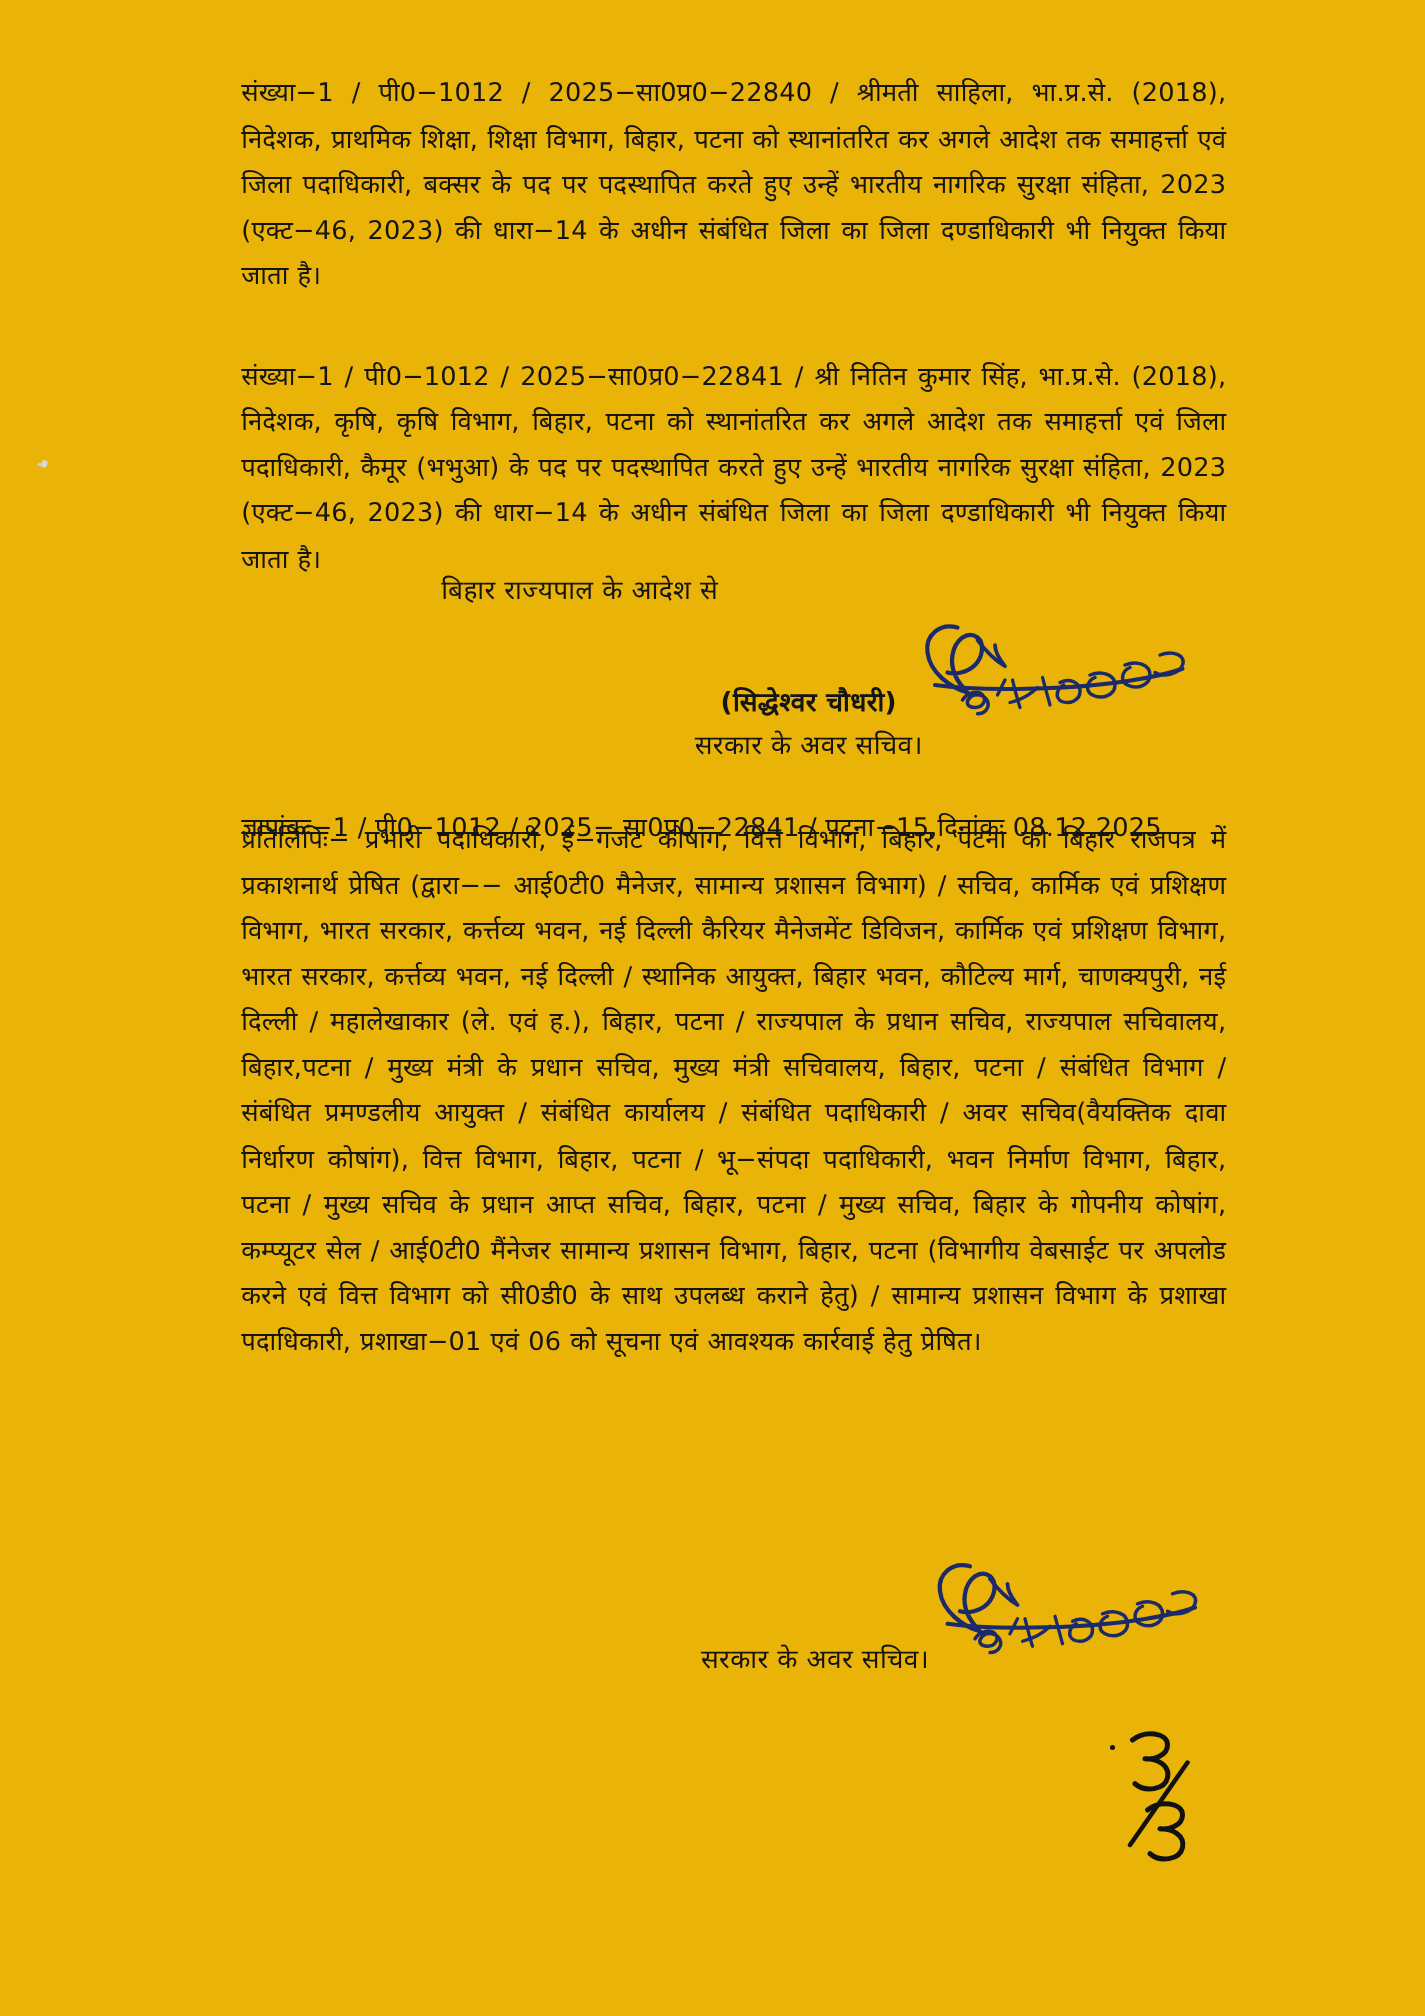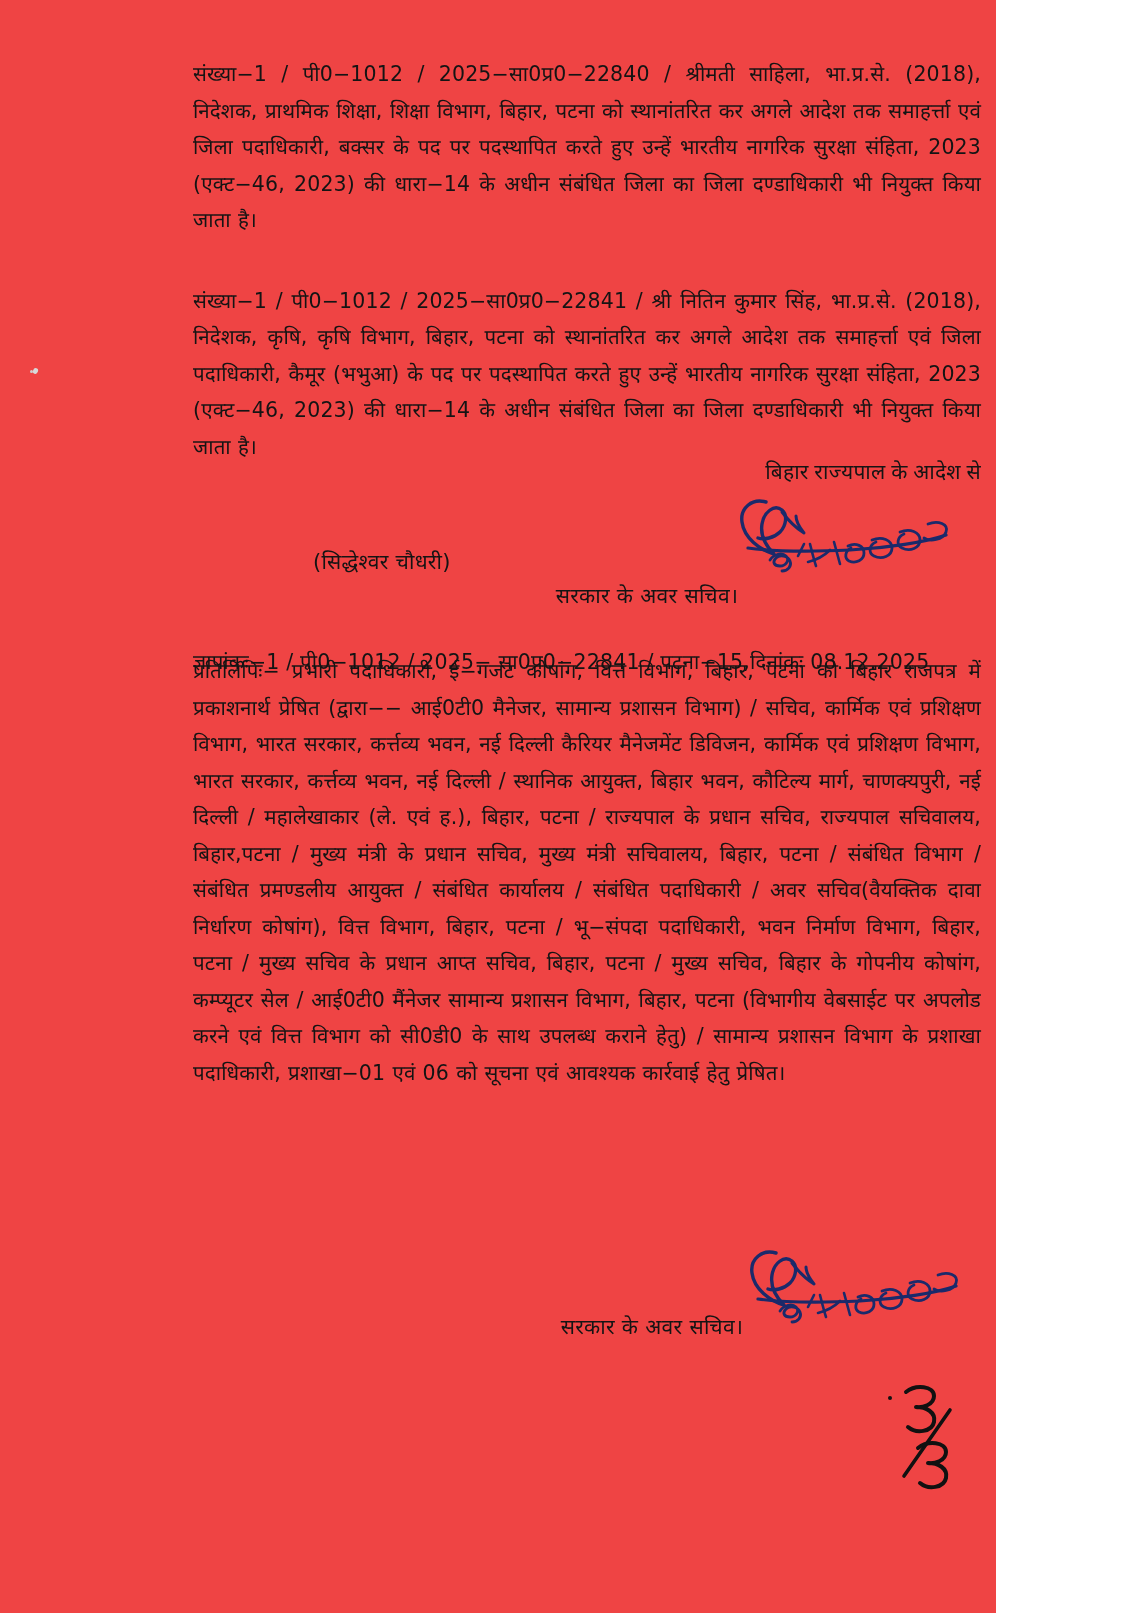--- a/index.html
+++ b/index.html
@@ -6,23 +6,23 @@
   html, body {
     margin: 0;
     padding: 0;
     background: #ffffff;
   }
   body {
     font-family: "DejaVu Sans", "Liberation Sans", sans-serif;
   }
   .page {
     position: relative;
-    width: 996px;
+    width: 1140px;
     height: 1613px;
-    background: #ef4444;
+    background: #eab308;
     overflow: hidden;
     box-sizing: border-box;
   }
   
   .doc-body {
     position: absolute;
     left: 193px;
     top: 56px;
     width: 788px;
   }
@@ -48,27 +48,27 @@
     text-align: center;
   }
   .auth-line {
     font-size: 21px;
     line-height: 34px;
     color: #141414;
     font-weight: 500;
     letter-spacing: 0.3px;
   }
   .auth-by {
-    text-align: right;
+    text-align: left;
     padding-left: 160px;
-    font-family: Liberation Serif, serif;
   }
   .sign-name {
-    text-align: left;
+    text-align: center;
     padding-left: 120px;
+    font-weight: bold;
   }
   .sign-desig {
     text-align: center;
     padding-left: 120px;
   }
   .sig-space { height: 56px; }
 
   
   .signature {
     position: absolute;

